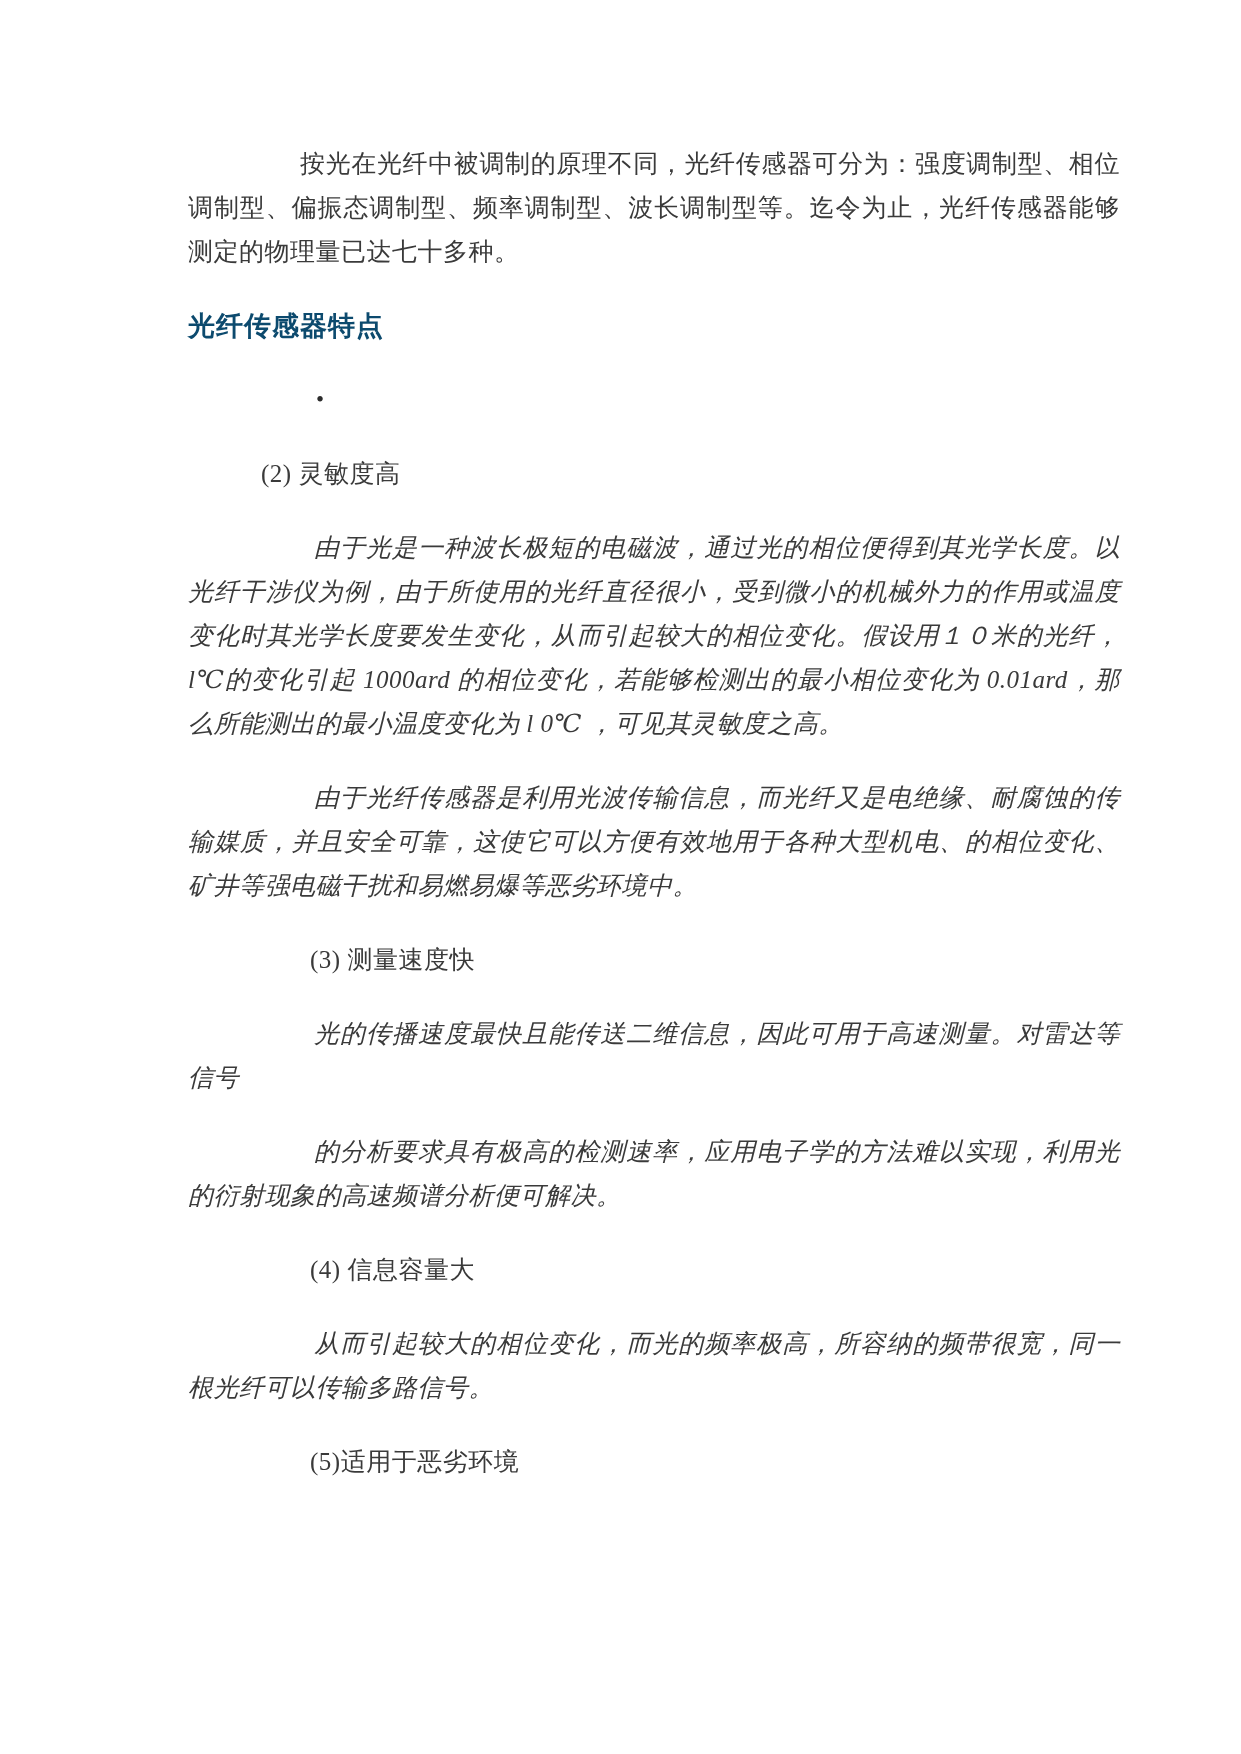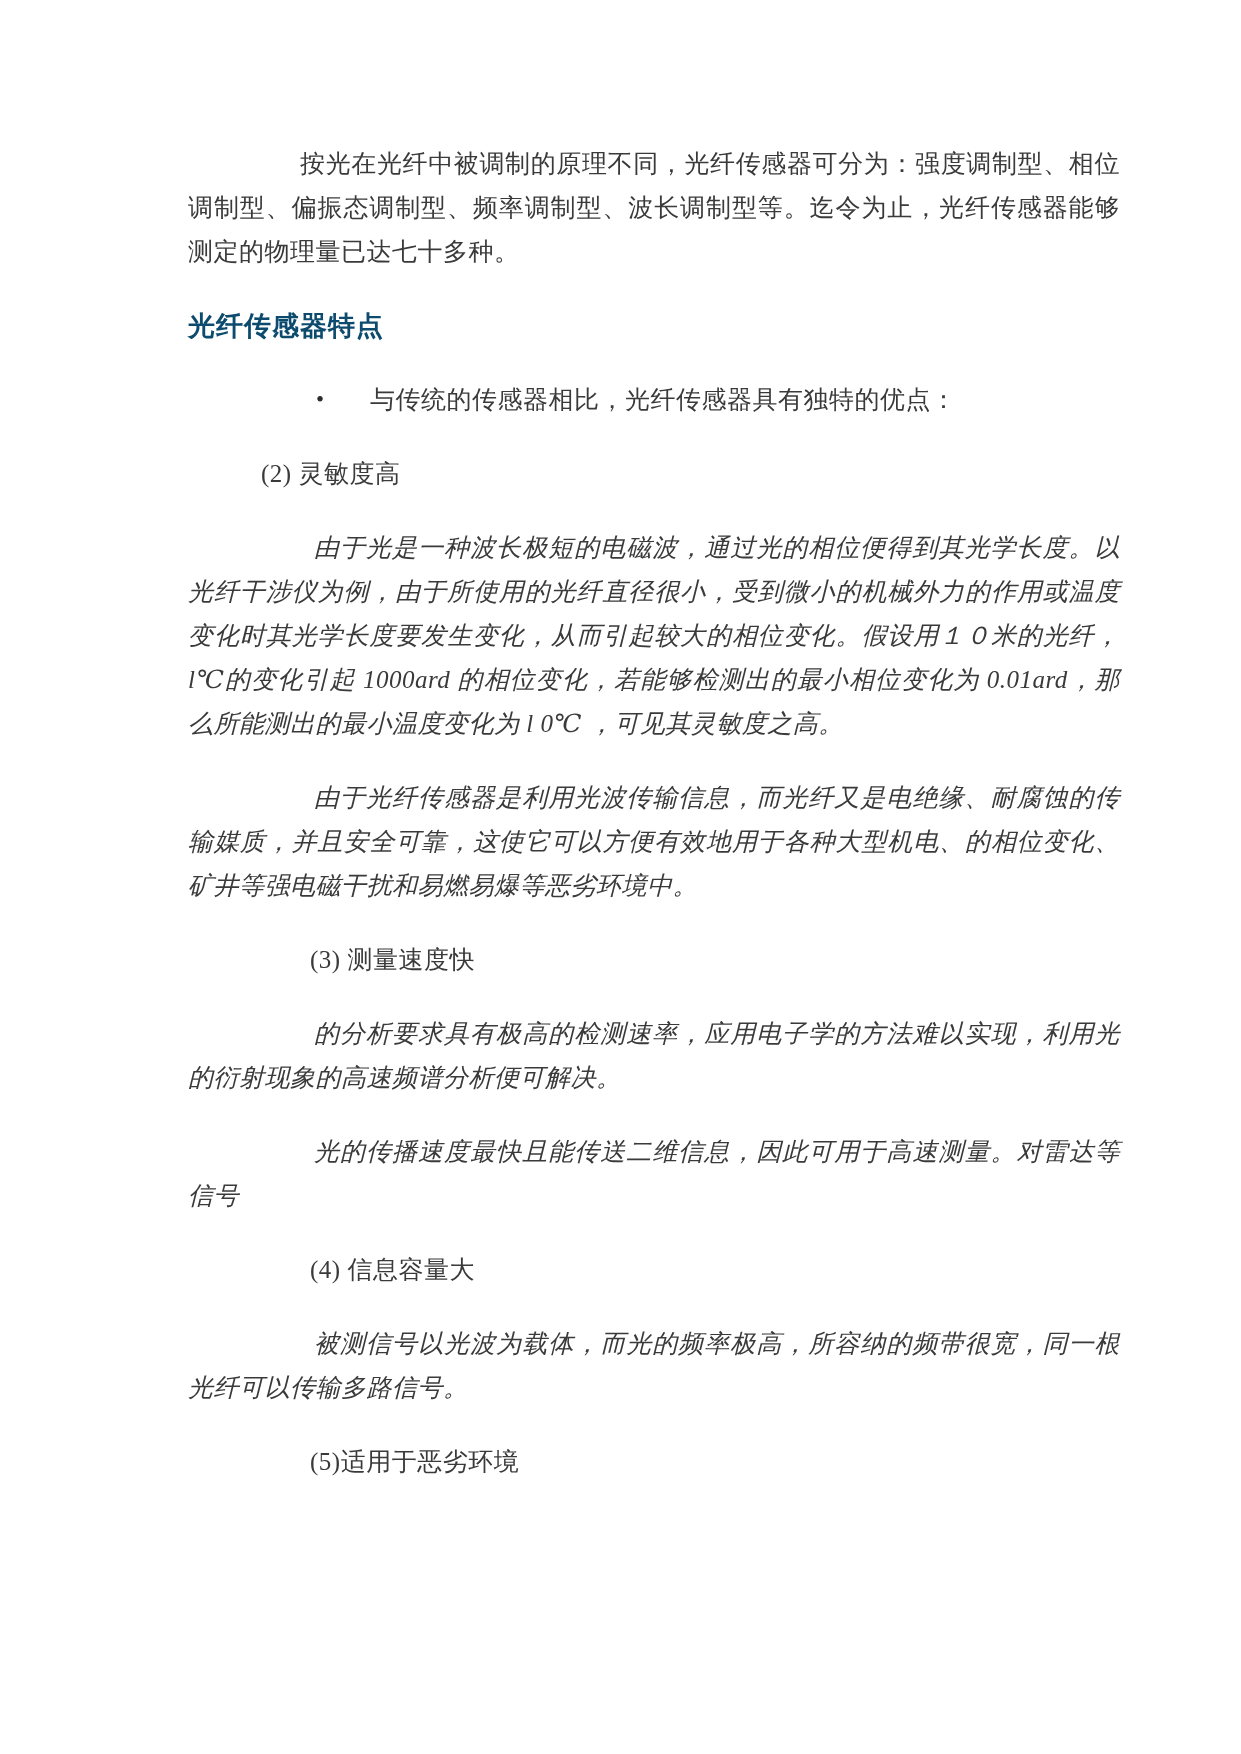--- a/index.html
+++ b/index.html
@@ -69,36 +69,35 @@
 
 <div class="page">
   <div class="doc">
 
     <p class="indent-intro">按光在光纤中被调制的原理不同，光纤传感器可分为：强度调制型、相位调制型、偏振态调制型、频率调制型、波长调制型等。迄令为止，光纤传感器能够测定的物理量已达七十多种。</p>
 
     <p class="heading">光纤传感器特点</p>
 
     <div class="bullet-row">
       <span class="bullet-dot">•</span>
-      <span class="bullet-text">与传统的传感器相比，光纤传感器具有独特的优点：</span>
     </div>
 
     <p class="indent-item-first">(2) 灵敏度高</p>
 
     <p class="indent-body">由于光是一种波长极短的电磁波，通过光的相位便得到其光学长度。以光纤干涉仪为例，由于所使用的光纤直径很小，受到微小的机械外力的作用或温度变化时其光学长度要发生变化，从而引起较大的相位变化。假设用１０米的光纤，l℃的变化引起 1000ard 的相位变化，若能够检测出的最小相位变化为 0.01ard，那么所能测出的最小温度变化为 l 0℃ ，可见其灵敏度之高。</p>
 
 
     <p class="indent-body">由于光纤传感器是利用光波传输信息，而光纤又是电绝缘、耐腐蚀的传输媒质，并且安全可靠，这使它可以方便有效地用于各种大型机电、的相位变化、矿井等强电磁干扰和易燃易爆等恶劣环境中。</p>
 
     <p class="indent-item">(3) 测量速度快</p>
 
+    <p class="indent-body">光的传播速度最快且能传送二维信息，因此可用于高速测量。对雷达等信号</p>
+
     <p class="indent-body">的分析要求具有极高的检测速率，应用电子学的方法难以实现，利用光的衍射现象的高速频谱分析便可解决。</p>
-
-    <p class="indent-body">光的传播速度最快且能传送二维信息，因此可用于高速测量。对雷达等信号</p>
 
     <p class="indent-item">(4) 信息容量大</p>
 
-    <p class="indent-body">被测信号以光波为载体，而光的频率极高，所容纳的频带很宽，同一根光纤可以传输多路信号。</p>
+    <p class="indent-body">从而引起较大的相位变化，而光的频率极高，所容纳的频带很宽，同一根光纤可以传输多路信号。</p>
 
     <p class="indent-item">(5)适用于恶劣环境</p>
 
   </div>
 </div>
 
 </body></html>

